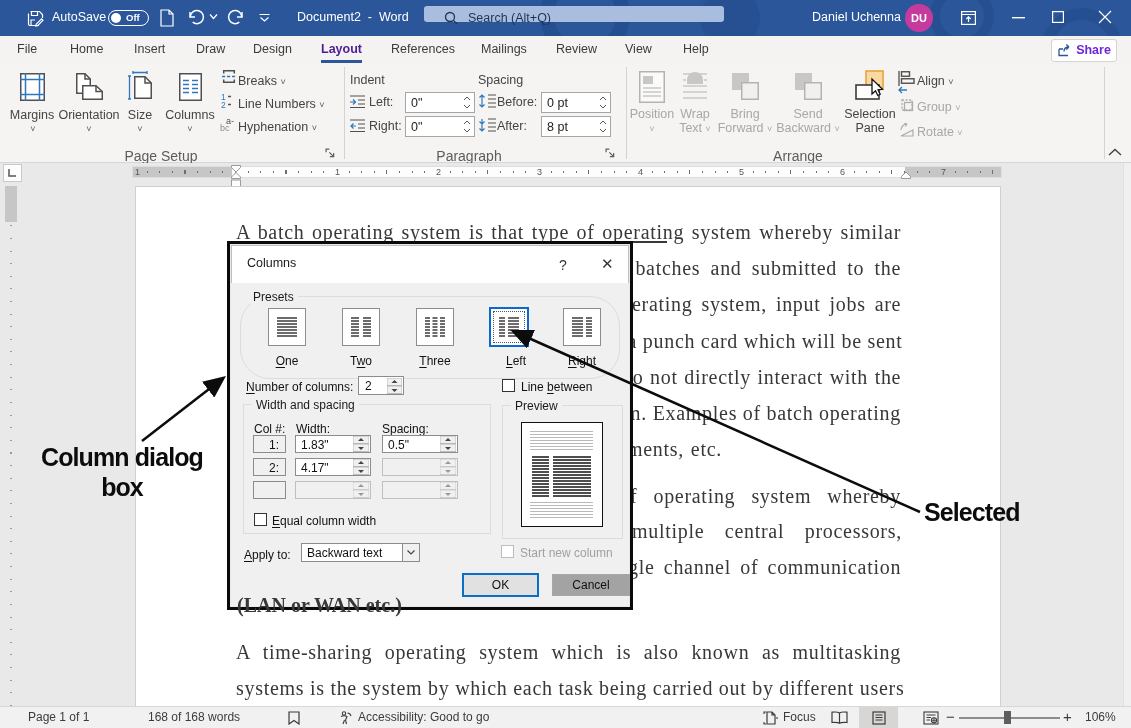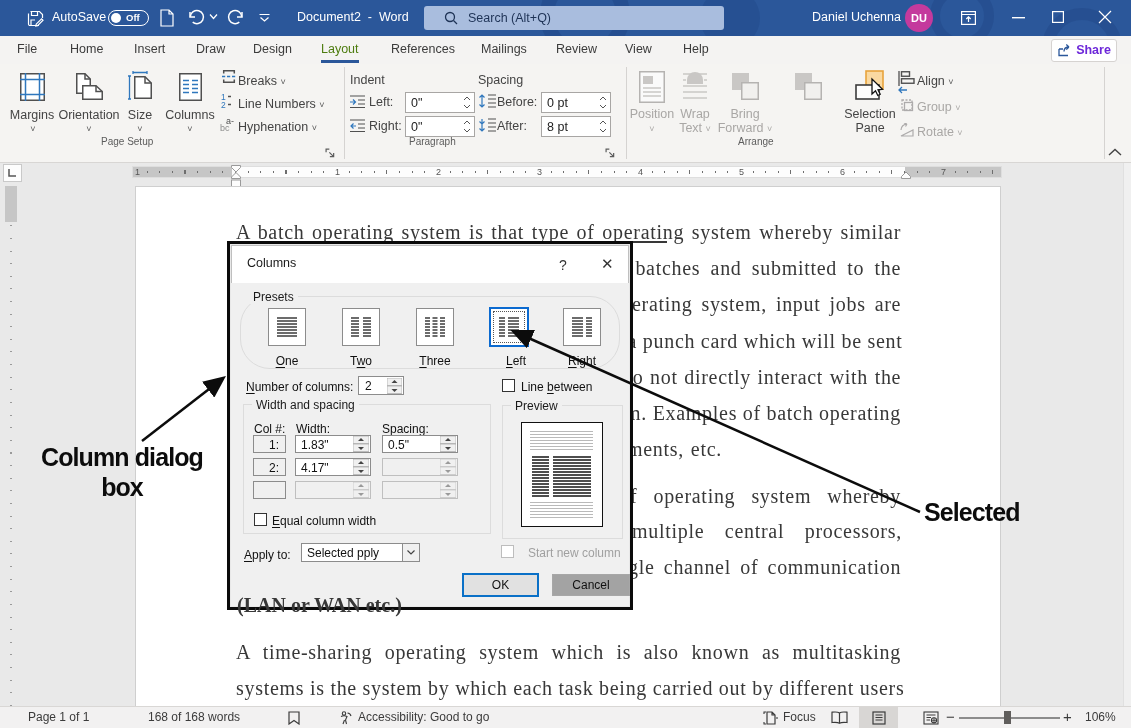--- a/index.html
+++ b/index.html
@@ -10,34 +10,34 @@
   
   #titlebar { position:absolute; left:0; top:0; width:1131px; height:36px; background:#2b579a; color:#fff; }
   #titlebar .deco1{position:absolute;left:540px;top:-30px;width:90px;height:90px;border-radius:50%;border:14px solid rgba(18,52,110,.22);}
   #titlebar .deco2{position:absolute;left:700px;top:-12px;width:60px;height:60px;border-radius:50%;background:rgba(18,52,110,.18);}
   #titlebar .deco3{position:absolute;left:930px;top:-16px;width:64px;height:64px;border-radius:50%;border:10px solid rgba(18,52,110,.2);}
   #titlebar .deco4{position:absolute;left:1042px;top:8px;width:80px;height:80px;border-radius:50%;border:12px solid rgba(18,52,110,.2);}
   .tbtxt { position:absolute; color:#fff; font-size:12.5px; }
   #autosave-pill { position:absolute; left:108px; top:10px; width:41px; height:16px; border:1px solid #fff; border-radius:8px; }
   #autosave-pill .knob { position:absolute; left:2px; top:2px; width:10px; height:10px; border-radius:50%; background:#fff; }
   #autosave-pill .off { position:absolute; left:17px; top:1px; font-size:9.5px; color:#fff; font-weight:bold;}
-  #searchbox { position:absolute; left:424px; top:6px; width:300px; height:24px; background:#a9bdde; border-radius:3px; color:#1e3356; font-size:12.5px; }
+  #searchbox { position:absolute; left:424px; top:6px; width:300px; height:16px; background:#a9bdde; border-radius:3px; color:#1e3356; font-size:12.5px; }
   #avatar { position:absolute; left:905px; top:4px; width:28px; height:28px; border-radius:50%; background:#c43a9d; color:#fff; font-size:11px; font-weight:bold; text-align:center; line-height:28px; }
 
   
   #tabrow { position:absolute; left:0; top:36px; width:1131px; height:28px; background:#f4f3f2; }
   .tab { position:absolute; top:0; height:28px; line-height:26px; font-size:12.5px; color:#3b3b3b; }
-  .tab.active { color:#4d7c0f; font-weight:normal; }
+  .tab.active { color:#4c1d95; font-weight:bold; }
   .tab.active::after { content:""; position:absolute; left:0px; right:0px; bottom:1px; height:3px; background:#2b579a; }
   #sharebtn { position:absolute; left:1051px; top:3px; width:66px; height:23px; background:#fff; border:1px solid #d6d3d1; border-radius:3px; color:#6d28d9; font-size:12.5px; font-weight:bold; text-align:center; line-height:21px; }
 
   
   #ribbon { position:absolute; left:0; top:64px; width:1131px; height:99px; background:#f5f4f2; border-bottom:1px solid #d8d6d4; }
   .vsep { position:absolute; top:3px; height:92px; width:1px; background:#d5d3d1; }
-  .grouplabel { position:absolute; top:72px; font-size:10px; color:#5c5c5c; width:120px; }
+  .grouplabel { position:absolute; top:84px; font-size:14px; color:#5c5c5c; width:120px; text-align:center; }
   .launcher { position:absolute; top:84px; width:13px; height:13px; }
   .bigbtn-label { position:absolute; font-size:12.5px; color:#444; text-align:center; }
   .chev { position:absolute; font-size:9px; color:#555; text-align:center; }
   .smalltxt { position:absolute; font-size:12.5px; color:#444;text-align:center; }
   .graytxt { color:#a9a7a5 !important; }
   .spinfield { position:absolute; width:70px; height:21px; background:#fff; border:1px solid #a8a6a4; font-size:12.5px; color:#222; }
   .spinfield .val { position:absolute; left:5px; top:3px; }
   .spinfield .arrows { position:absolute; right:2px; top:0px; width:10px; height:19px; color:#444; }
 
   
@@ -280,20 +280,21 @@
   <svg class="abs" style="left:731px;top:8px" width="28" height="28" viewBox="0 0 28 28">
     <rect x="1" y="1" width="17" height="17" fill="#c9c7c5"></rect>
     <rect x="10.75" y="10.75" width="16.5" height="16.5" fill="#f1f0ee" stroke="#b5b3b1" stroke-width="1.5"></rect>
   </svg>
   <div class="bigbtn-label graytxt" style="left:685px;top:43px;width:120px;">Bring<br>Forward <span style="font-size:9px">˅</span></div>
 
   <svg class="abs" style="left:794px;top:8px" width="28" height="28" viewBox="0 0 28 28">
     <rect x="1" y="1" width="17" height="17" fill="#c9c7c5"></rect>
     <rect x="10.75" y="10.75" width="16.5" height="16.5" fill="#f1f0ee" stroke="#b5b3b1" stroke-width="1.5"></rect>
   </svg>
+  <div class="bigbtn-label graytxt" style="left:748px;top:43px;width:120px;">Send<br>Backward <span style="font-size:9px">˅</span></div>
 
   <svg class="abs" style="left:855px;top:6px" width="30" height="32" viewBox="0 0 30 32">
     <rect x="11" y="1" width="17" height="18" fill="#fad9a1" stroke="#e8a33d" stroke-width="1.6"></rect>
     <rect x="1" y="15" width="23" height="14" fill="#fdfdfd" stroke="#3b3b3b" stroke-width="1.6"></rect>
     <path d="M17 9 L17 24 L20.5 20.8 L22.8 25.5 L25.2 24.3 L23 19.8 L27.5 19.3 Z" fill="#fff" stroke="#111" stroke-width="1.3"></path>
   </svg>
   <div class="bigbtn-label" style="left:810px;top:43px;width:120px;">Selection<br>Pane</div>
 
   <svg class="abs" style="left:898px;top:7px" width="17" height="15" viewBox="0 0 17 15">
     <path d="M1 0 L1 15" stroke="#505050" stroke-width="1.3"></path>
@@ -373,21 +374,21 @@
   <div class="jline" style="left:236px;top:678.1px;width:665px;">systems is the system by which each task being carried out by different users</div>
 </div>
 
 <div id="dialog">
   <div id="dlg-title">
     <div style="position:absolute;left:15px;top:10px;font-size:12.5px;color:#1a1a1a;">Columns</div>
     <div style="position:absolute;left:327px;top:11px;font-size:14px;color:#333;">?</div>
     <div style="position:absolute;left:369px;top:9px;font-size:15px;color:#333;">✕</div>
   </div>
 
-  <div class="groupbox" style="left:10px;top:52px;width:380px;height:73px;border-radius:30px;">
+  <div class="groupbox" style="left:10px;top:52px;width:380px;height:83px;border-radius:30px;">
     <div class="gb-label">Presets</div>
   </div>
 
   <div class="preset" style="left:38px;top:64px;">
     <svg width="36" height="36" viewBox="0 0 36 36">
         <g stroke="#3c3c3c" stroke-width="1.6">
           <path d="M8 9 H28 M8 12 H28 M8 15 H28 M8 18 H28 M8 21 H28 M8 24 H28 M8 27 H28"></path>
         </g>
       </svg>
   </div>
@@ -522,25 +523,25 @@
       <g stroke="#151515" stroke-width="1.6">
         <path d="M10 34 H27 M10 37 H27 M10 40 H27 M10 43 H27 M10 46 H27 M10 49 H27 M10 52 H27 M10 55 H27 M10 58 H27 M10 61 H27 M10 64 H27 M10 67 H27 M10 70 H27 M10 73 H27"></path>
         <path d="M31 34 H69 M31 37 H69 M31 40 H69 M31 43 H69 M31 46 H69 M31 49 H69 M31 52 H69 M31 55 H69 M31 58 H69 M31 61 H69 M31 64 H69 M31 67 H69 M31 70 H69 M31 73 H69"></path>
       </g>
       <g stroke="#b9b9b9" stroke-width="1">
         <path d="M8 79.5 H71 M8 82.5 H71 M8 85.5 H71 M8 88.5 H71 M8 91.5 H71 M8 94.5 H71"></path>
       </g>
     </svg>
   </div>
   <div class="checkbox disabled" style="left:271px;top:301px;"></div>
-  <div class="dlabel disabled" style="left:298px;top:302px;">Start new column</div>
+  <div class="dlabel disabled" style="left:290px;top:302px;">Start new column</div>
 
   <div class="dlabel" style="left:14px;top:304px;"><u>A</u>pply to:</div>
   <div class="dfield" style="left:71px;top:299px;width:119px;height:19px;">
-    <div style="position:absolute;left:5px;top:2px;">Selected pply</div>
+    <div style="position:absolute;left:5px;top:2px;">Backward text</div>
     <div style="position:absolute;right:0;top:0;width:17px;height:17px;background:#f0f0f0;border-left:1px solid #8c8c8c;">
       <svg width="16" height="16" viewBox="0 0 16 16" fill="none" stroke="#444" stroke-width="1.2">
           <path d="M4.5 6.5 L8 10 L11.5 6.5"></path>
         </svg>
     </div>
   </div>
 
   <div class="abs" style="left:232px;top:329px;width:77px;height:24px;background:#e1e1e1;border:2px solid #0a70c7;font-size:12px;color:#111;text-align:center;line-height:20px;">OK</div>
   <div class="abs" style="left:322px;top:330px;width:78px;height:22px;background:#a3a3a3;border:1px solid #a7a7a7;font-size:12px;color:#111;text-align:center;line-height:20px;">Cancel</div>
 </div>

